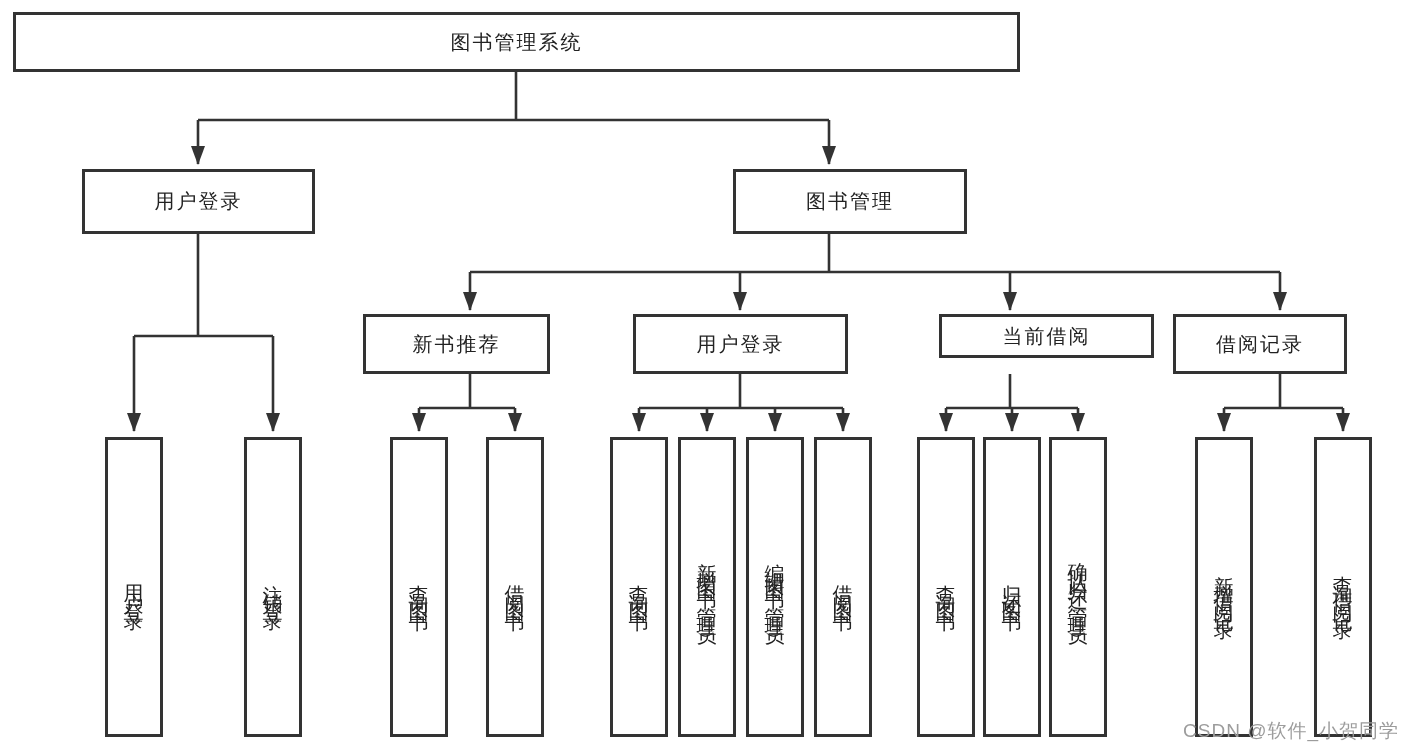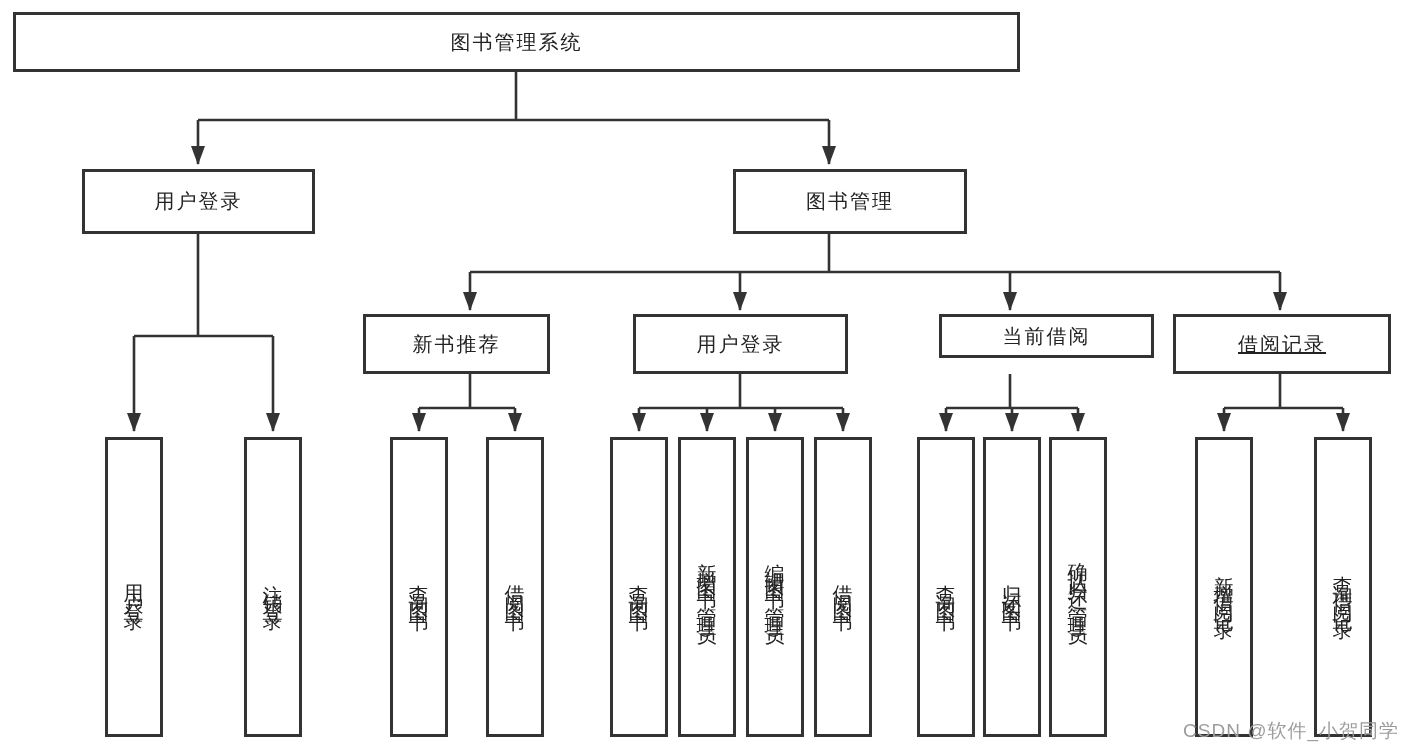--- a/index.html
+++ b/index.html
@@ -94,21 +94,21 @@
   </svg>
 
   <div class="box h" style="left:13px; top:12px; width:1007px; height:60px;">图书管理系统</div>
 
   <div class="box h" style="left:82px; top:169px; width:233px; height:65px;">用户登录</div>
   <div class="box h" style="left:712px; top:169px; width:234px; height:65px;margin-left:21px;">图书管理</div>
 
   <div class="box h" style="left:363px; top:314px; width:187px; height:60px;">新书推荐</div>
   <div class="box h" style="left:633px; top:314px; width:215px; height:60px;">用户登录</div>
   <div class="box h" style="left:903px; top:314px; width:215px; height:44px;margin-left:36px;">当前借阅</div>
-  <div class="box h" style="left:1173px; top:314px; width:218px; height:60px;text-decoration:underline;">借阅记录</div>
+  <div class="box h" style="left:1173px; top:314px; width:174px; height:60px;">借阅记录</div>
 
   <div class="box v" style="left:105px; top:437px; width:58px; height:300px;">
     <span>用户登录</span>
   </div>
   <div class="box v" style="left:244px; top:437px; width:58px; height:300px;">
     <span>注销登录</span>
   </div>
 
   <div class="box v" style="left:390px; top:437px; width:58px; height:300px;">
     <span>查询图书</span>

